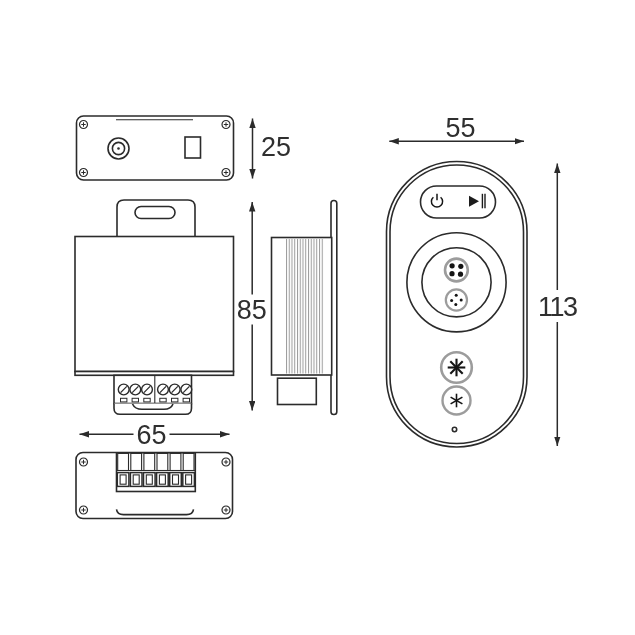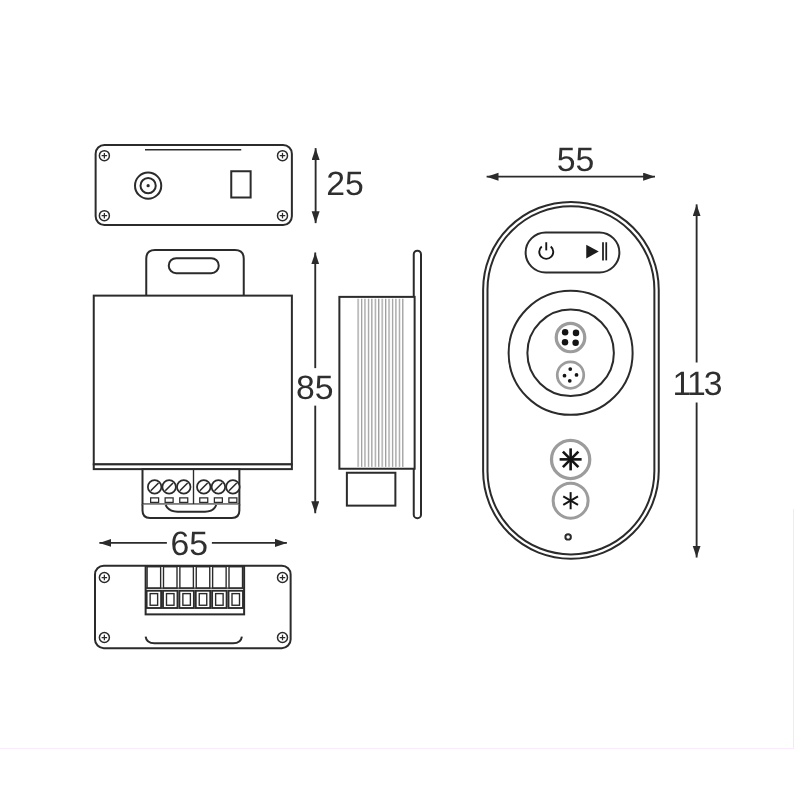--- a/index.html
+++ b/index.html
@@ -1,16 +1,16 @@
 <!DOCTYPE html>
 <html><head>
 <meta charset="utf-8">
 <style>
   html,body{margin:0;padding:0;background:#ffffff;}
-  .stage{position:relative;width:635px;height:599px;background:#f0abfc;overflow:hidden;
+  .stage{position:relative;width:635px;height:599px;background:#14b8a6;overflow:hidden;
          font-family:"Liberation Sans",sans-serif;}
   svg{position:absolute;left:0;top:0;}
   .ln{fill:none;stroke:#2b2b2b;stroke-width:1.6;}
   .lnw{fill:#ffffff;stroke:#2b2b2b;stroke-width:1.6;}
   .thin{stroke-width:1.1;}
   .dimline{fill:none;stroke:#2b2b2b;stroke-width:1.5;}
   .dimtxt{font-family:"Liberation Sans",sans-serif;font-size:27px;fill:#2f2f2f;}
   .grayring{fill:#ffffff;stroke:#9c9c9c;}
   .glyph{stroke:#161616;fill:none;}
 </style>

